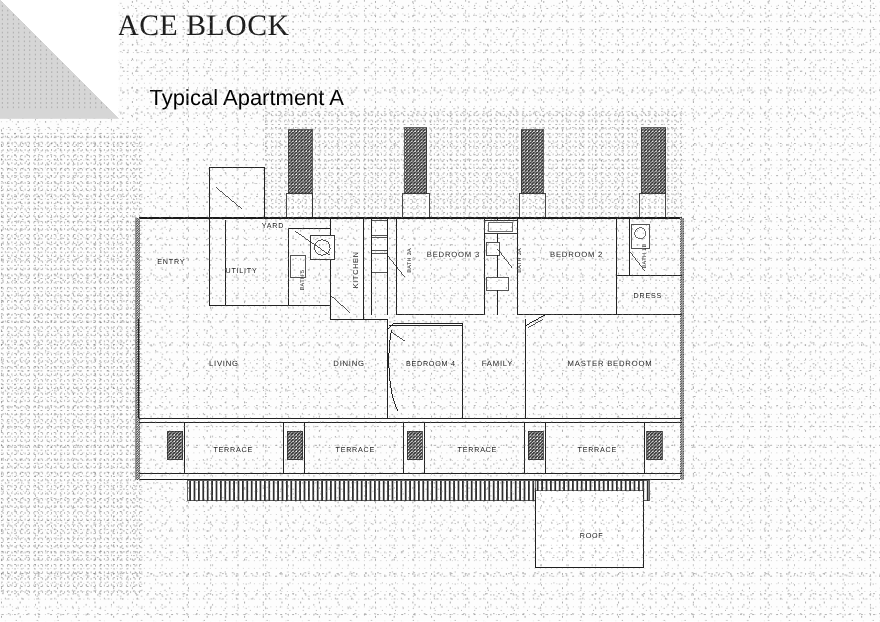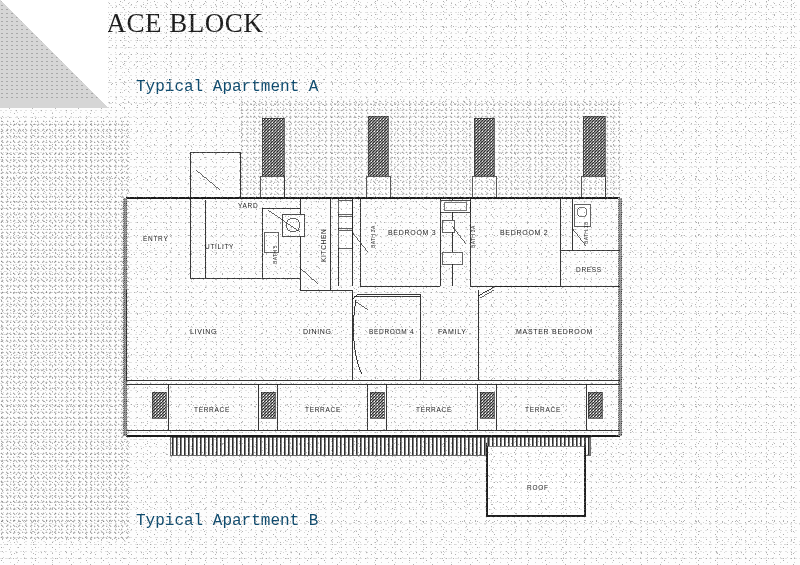--- a/index.html
+++ b/index.html
@@ -83,23 +83,23 @@
     position: absolute;
     left: 88px; top: 8px;
     font-family: "Liberation Serif", serif;
     font-size: 27px;
     letter-spacing: 0.5px;
     color: #1d1d1d;
     white-space: nowrap;
   }
   .caption {
     position: absolute;
-    font-family: Liberation Mono, monospace;
-    font-size: 16px;
-    color: #0c4a6e;
+    font-family: Liberation Sans, sans-serif;
+    font-size: 20px;
+    color: #000000;
     white-space: nowrap;
   }
   .caption-a { left: 136px; top: 78px; }
   .caption-b { left: 136px; top: 512px; }
 
   
   .plan { position: absolute; left: 0; top: 0; width: 800px; height: 565px; }
 
   
   .rl {
@@ -294,21 +294,20 @@
     <div class="rl big" style="left:516px;top:328px;">MASTER BEDROOM</div>
     <div class="rl" style="left:194px;top:406px;">TERRACE</div>
     <div class="rl" style="left:305px;top:406px;">TERRACE</div>
     <div class="rl" style="left:416px;top:406px;">TERRACE</div>
     <div class="rl" style="left:525px;top:406px;">TERRACE</div>
     <div class="rl" style="left:527px;top:484px;">ROOF</div>
   </div>
 
   <div class="title-main">RACE BLOCK</div>
   <div class="caption caption-a">Typical Apartment A</div>
-  <div class="caption caption-b">Typical Apartment B</div>
 
   <div class="noise"></div>
   <div class="noise-2"></div>
   <div class="noise-heavy" style="left:0;top:120px;width:130px;height:420px;"></div>
   <div class="noise-heavy" style="left:240px;top:100px;width:380px;height:100px;opacity:.45;"></div>
   <div class="corner-fold"></div>
   <div class="corner-fold-noise"></div>
 
 </div>
 

